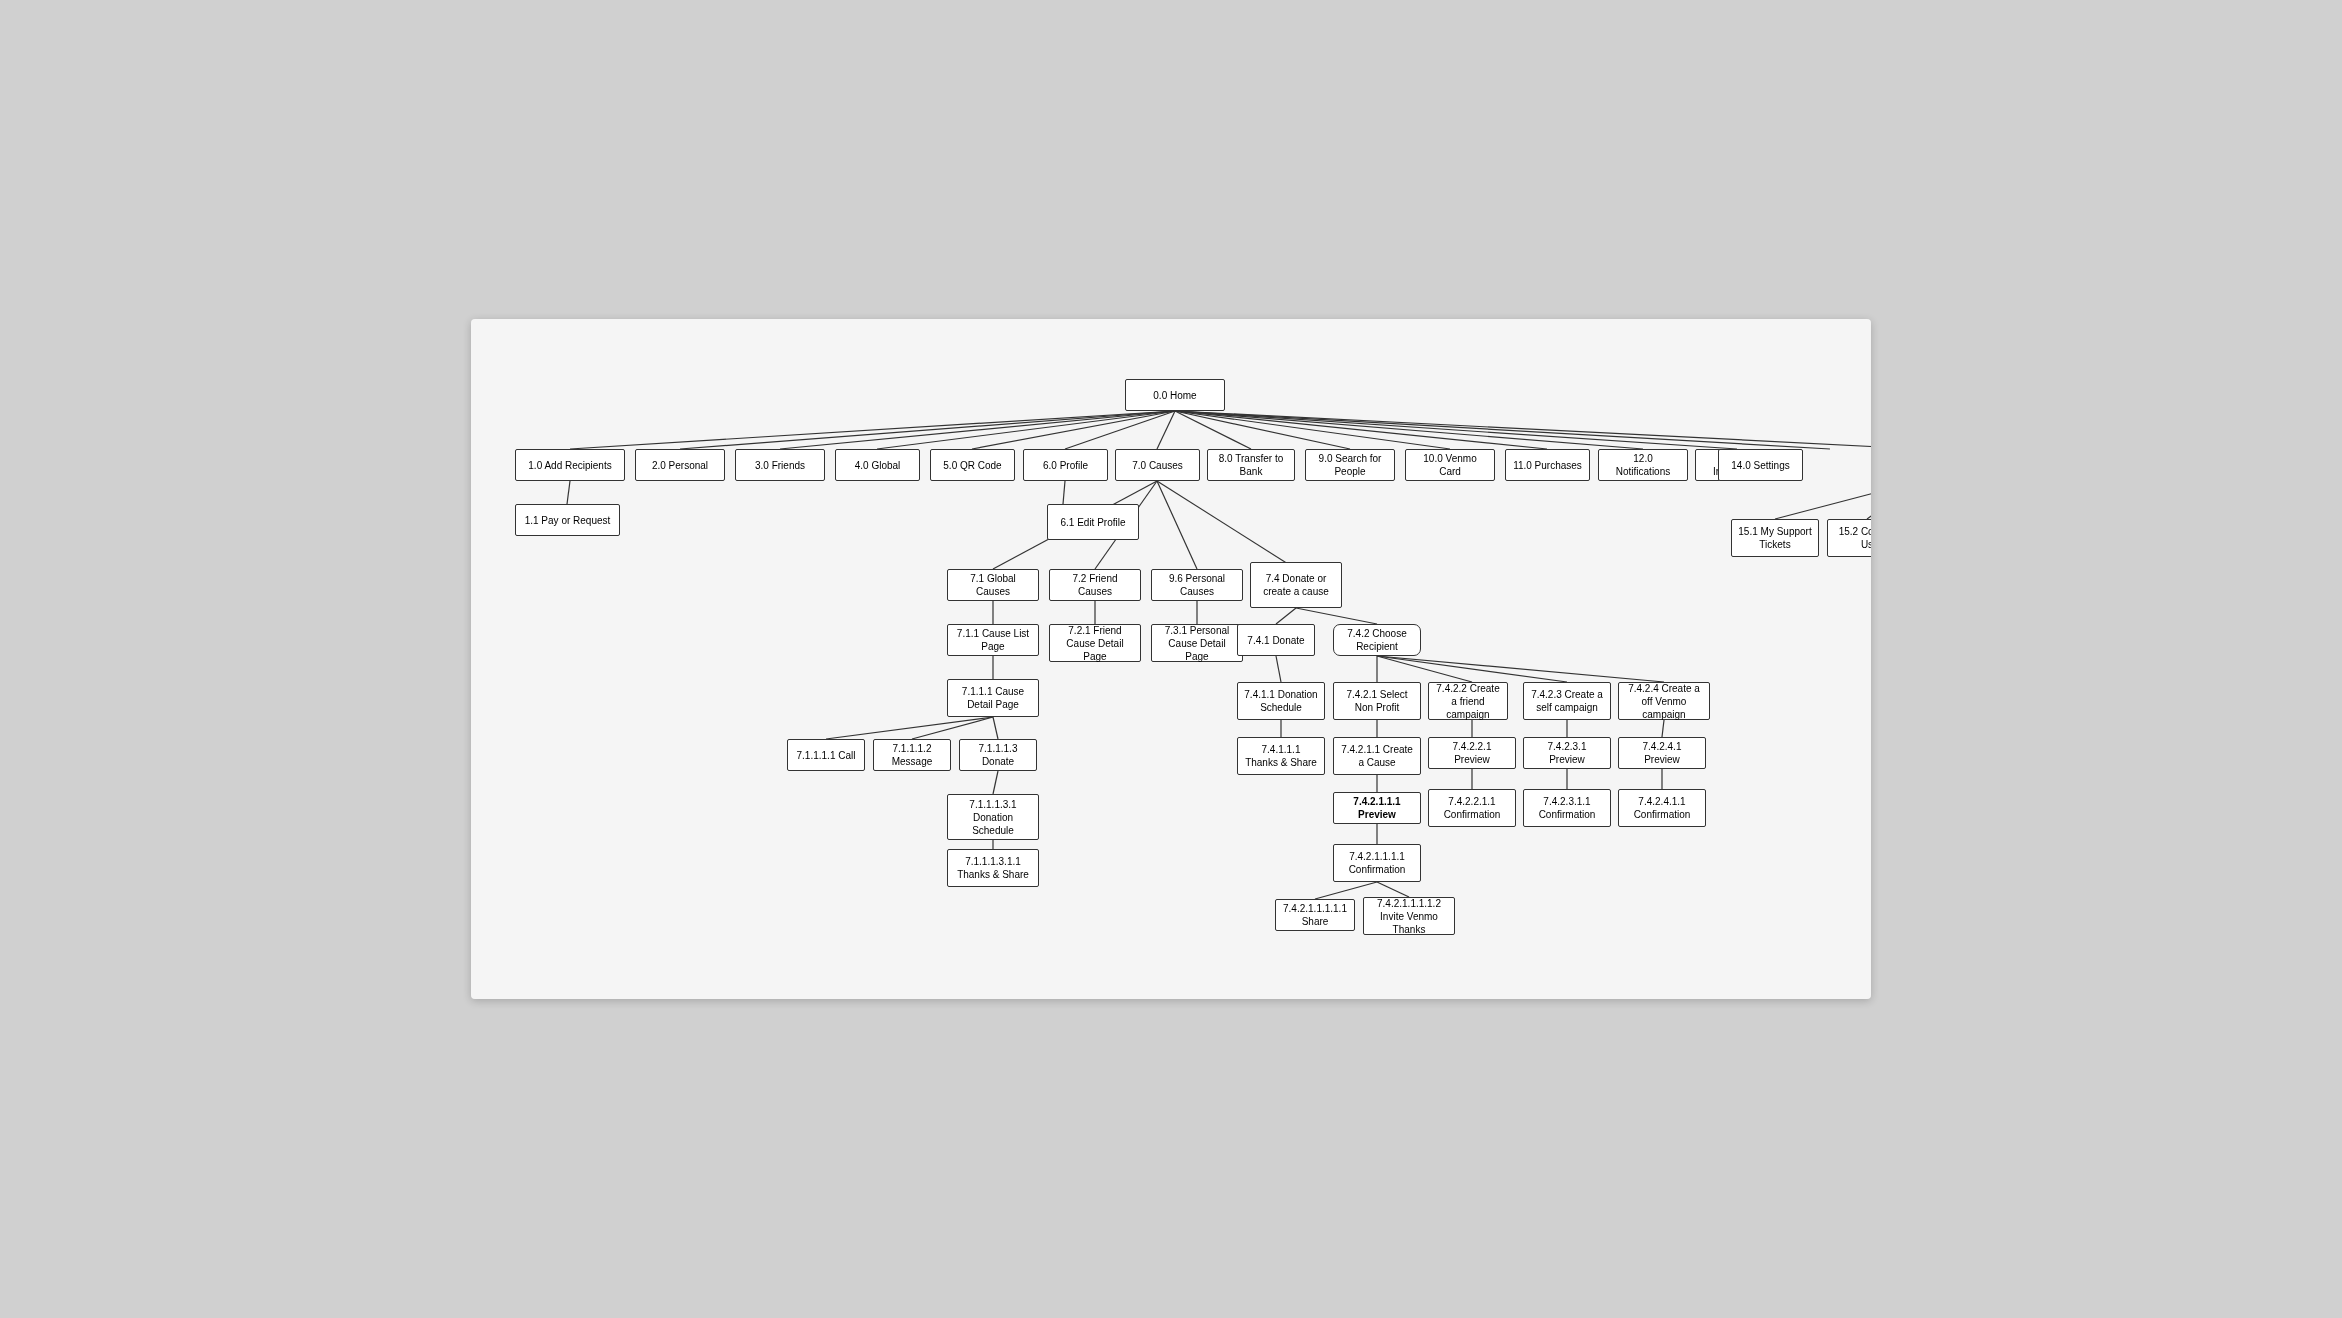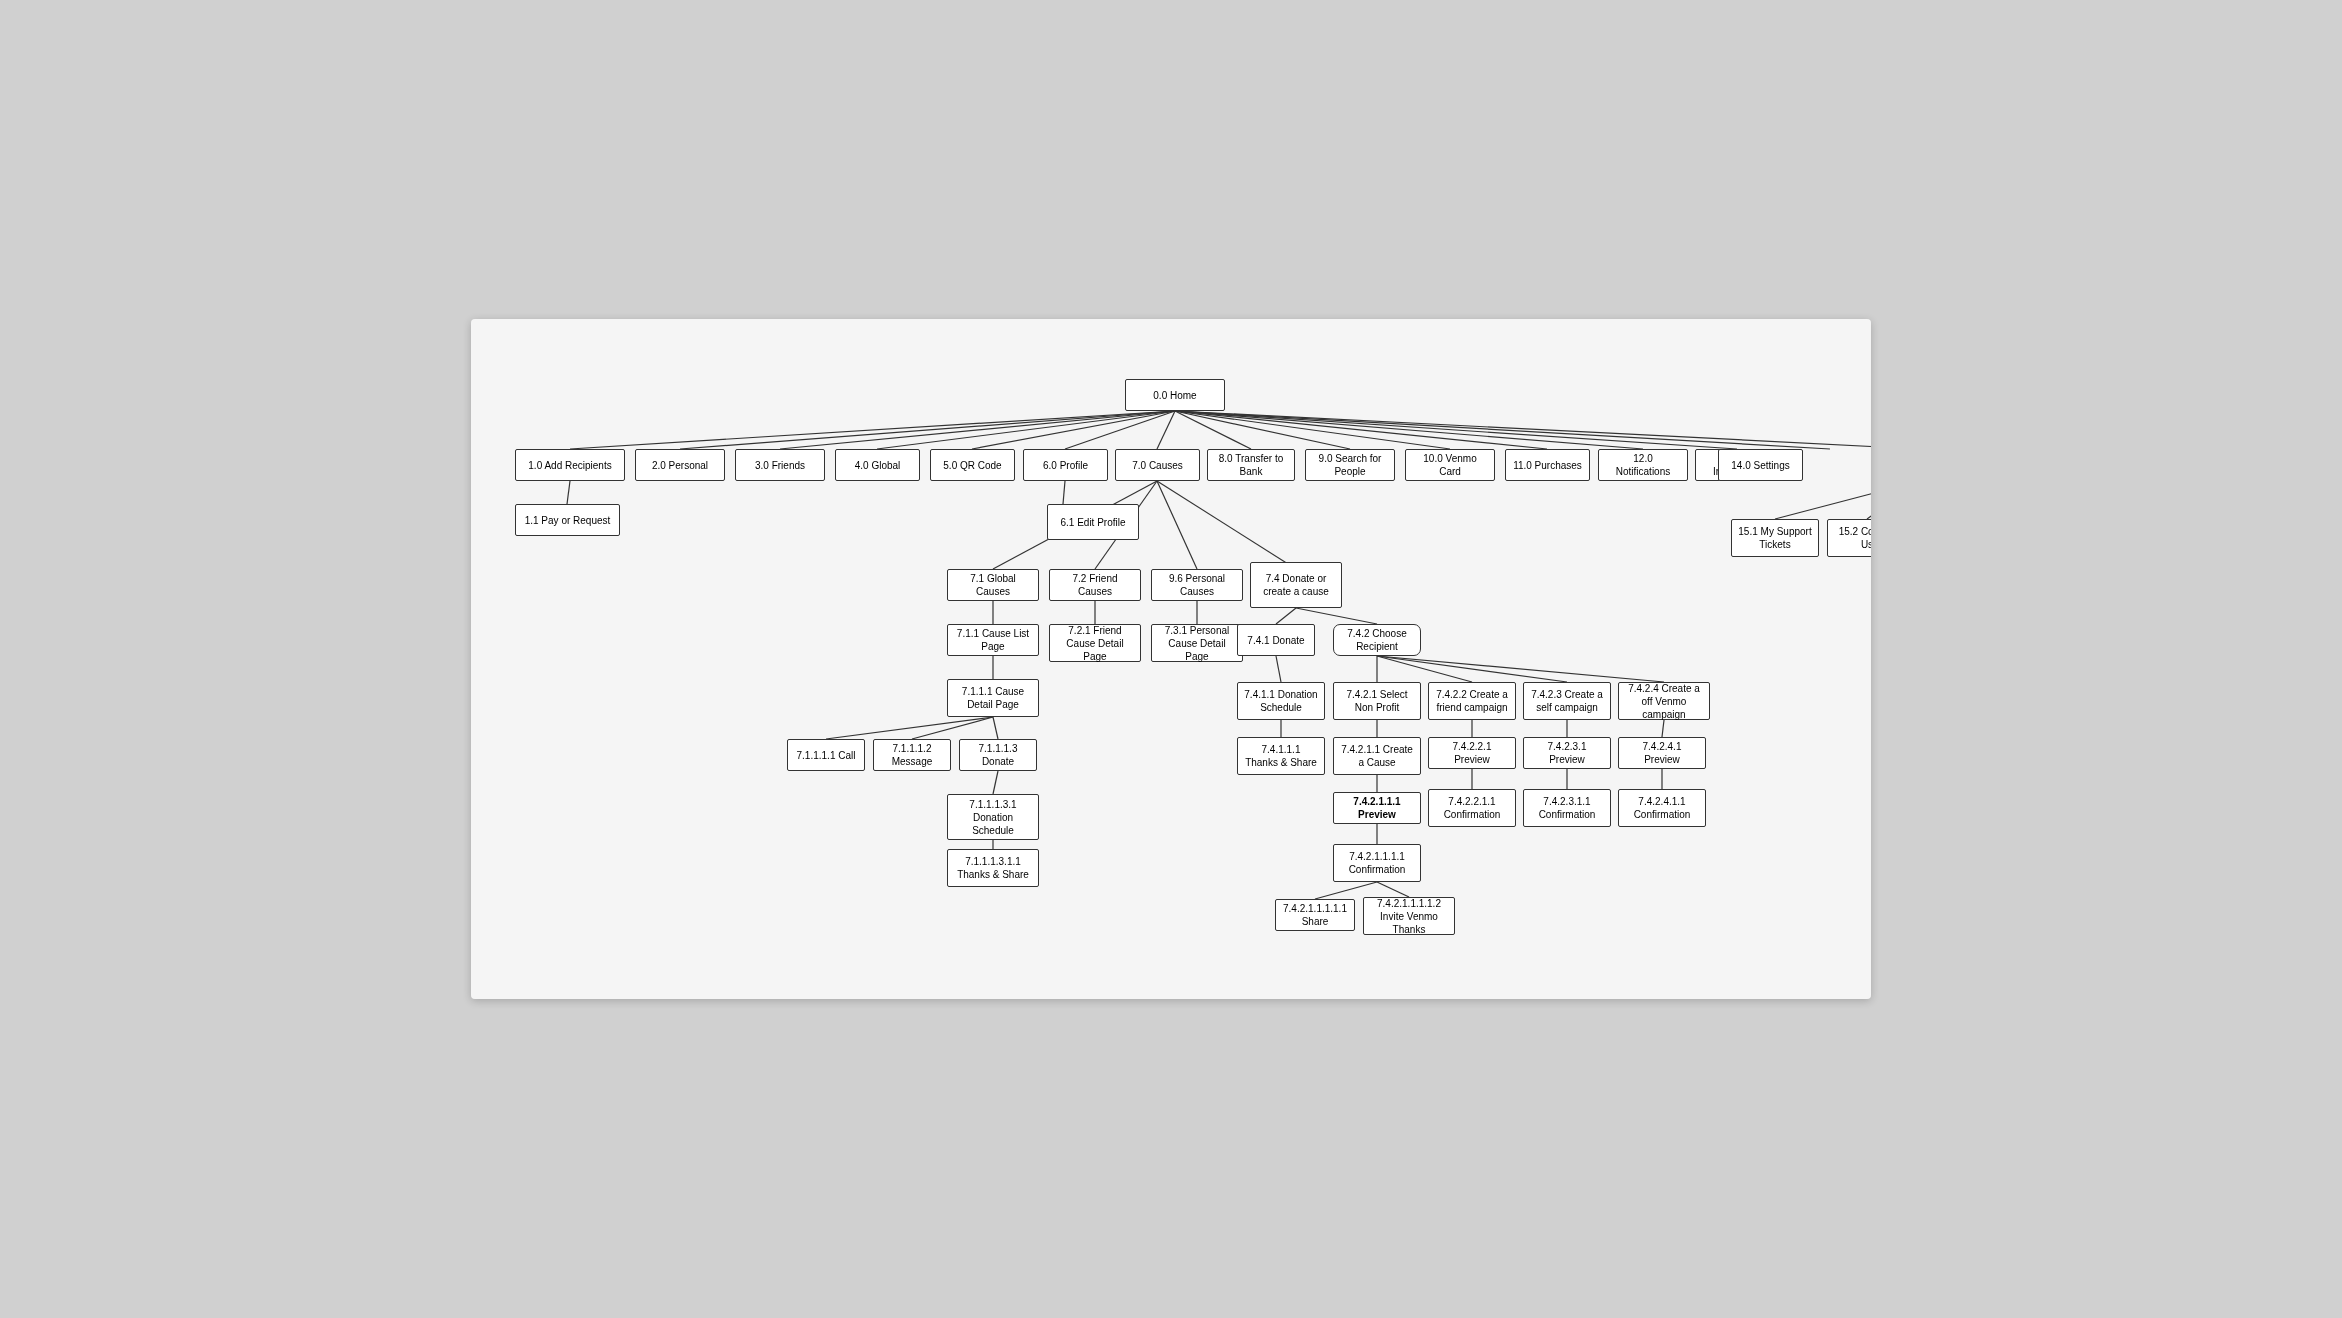--- a/index.html
+++ b/index.html
@@ -169,21 +169,21 @@
 
     <div class="node" style="left:452px;top:275px;width:92px;height:32px;">7.1.1 Cause List Page</div>
     <div class="node" style="left:554px;top:275px;width:92px;height:38px;">7.2.1 Friend Cause Detail Page</div>
     <div class="node" style="left:656px;top:275px;width:92px;height:38px;">7.3.1 Personal Cause Detail Page</div>
     <div class="node" style="left:742px;top:275px;width:78px;height:32px;">7.4.1 Donate</div>
     <div class="node" style="left:838px;top:275px;width:88px;height:32px;border-radius:7px;">7.4.2 Choose Recipient</div>
 
     <div class="node" style="left:452px;top:330px;width:92px;height:38px;">7.1.1.1 Cause Detail Page</div>
     <div class="node" style="left:742px;top:333px;width:88px;height:38px;">7.4.1.1 Donation Schedule</div>
     <div class="node" style="left:838px;top:333px;width:88px;height:38px;">7.4.2.1 Select Non Profit</div>
-    <div class="node" style="left:933px;top:333px;width:88px;height:38px;">7.4.2.2 Create a friend campaign</div>
+    <div class="node" style="left:933px;top:333px;width:80px;height:38px;">7.4.2.2 Create a friend campaign</div>
     <div class="node" style="left:1028px;top:333px;width:88px;height:38px;">7.4.2.3 Create a self campaign</div>
     <div class="node" style="left:1123px;top:333px;width:92px;height:38px;">7.4.2.4 Create a off Venmo campaign</div>
 
     <div class="node" style="left:292px;top:390px;width:78px;height:32px;">7.1.1.1.1 Call</div>
     <div class="node" style="left:378px;top:390px;width:78px;height:32px;">7.1.1.1.2 Message</div>
     <div class="node" style="left:464px;top:390px;width:78px;height:32px;">7.1.1.1.3 Donate</div>
     <div class="node" style="left:742px;top:388px;width:88px;height:38px;">7.4.1.1.1 Thanks &amp; Share</div>
     <div class="node" style="left:838px;top:388px;width:88px;height:38px;">7.4.2.1.1 Create a Cause</div>
     <div class="node" style="left:933px;top:388px;width:88px;height:32px;">7.4.2.2.1 Preview</div>
     <div class="node" style="left:1028px;top:388px;width:88px;height:32px;">7.4.2.3.1 Preview</div>

